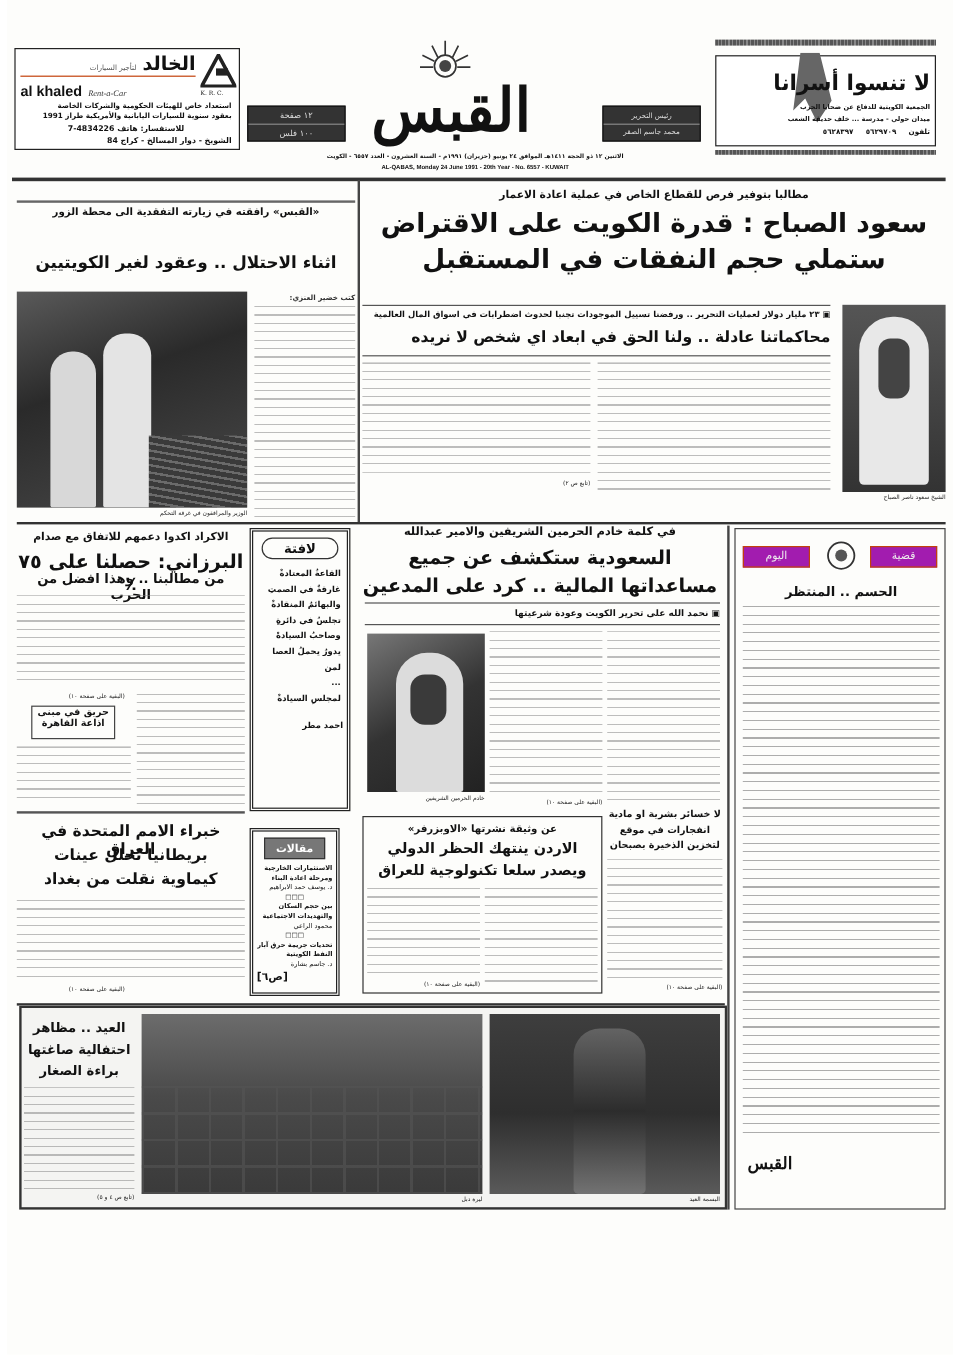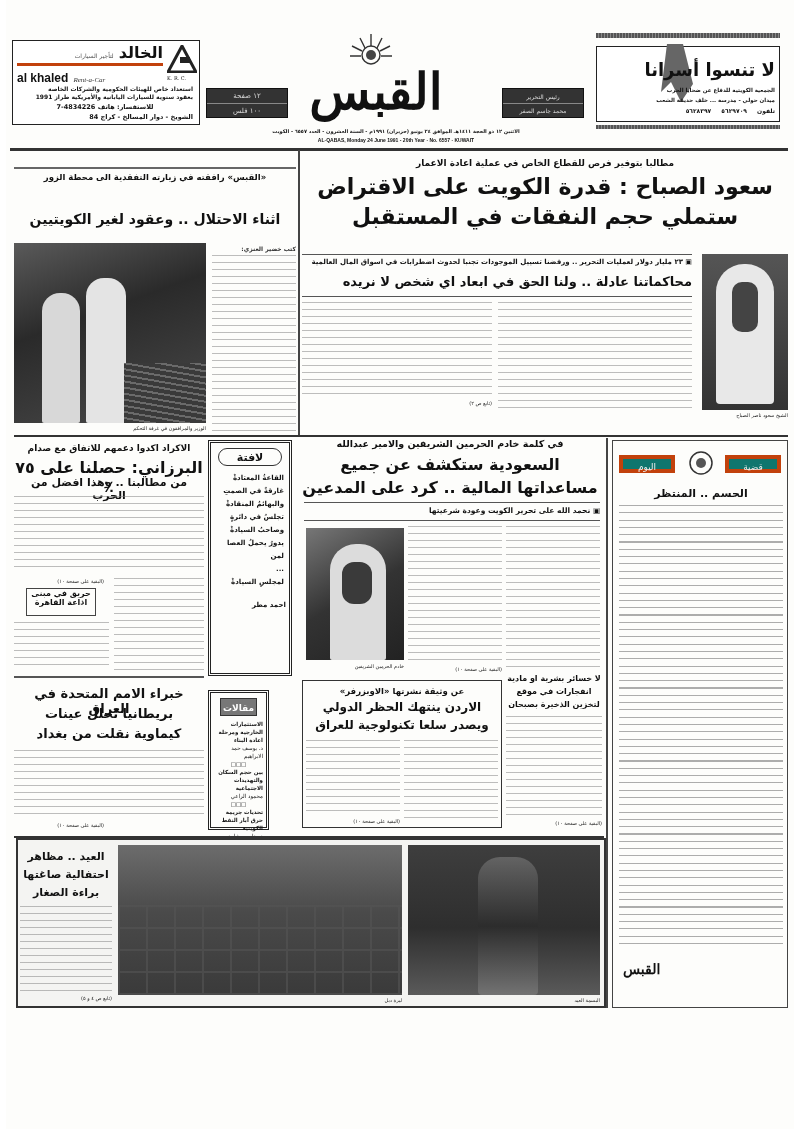--- a/index.html
+++ b/index.html
@@ -12,42 +12,42 @@
   .box { border: 1.5px solid #222; }
   .dbox { border: 3px double #222; }
   .hrule { position: absolute; height: 3px; background: #333; }
   .thin { position: absolute; height: 1px; background: #555; }
   .vrule { position: absolute; width: 2px; background: #444; }
   .body-text { font-size: 5.2px; line-height: 7px; color: #333; direction: rtl; text-align: justify; font-family: "DejaVu Sans", sans-serif; }
   .photo { background: #3a3a3a; position: absolute; overflow: hidden; }
   .caption { font-size: 5px; color: #222; direction: rtl; text-align: right; }
   .kicker { font-size: 10px; font-weight: bold; direction: rtl; text-align: center; }
   .head-xl { font-weight: bold; direction: rtl; text-align: center; letter-spacing: 1px; }
-  .dark-label { background: #0f766e; color: #eee; font-size: 8px; text-align: center; border: 4px solid #c2410c; }
+  .dark-label { background: #a21caf; color: #eee; font-size: 8px; text-align: center; border: 1px solid #c2410c; }
   .sub-bullet { font-size: 9px; font-weight: bold; direction: rtl; text-align: right; }
   .grey-band { background: repeating-linear-gradient(90deg,#555 0 2px,#888 2px 3px); }
 </style>
 </head>
 <body>
 
 <div class="page">
 
   <div class="abs box" style="left:6px;top:40px;width:188px;height:85px;border:1.5px solid #222;padding:2px 4px;background:#fff;">
     <div class="abs" style="left:154px;top:4px;width:30px;height:28px;">
       <svg width="30" height="28" viewBox="0 0 30 28">
           <polygon points="15,1 29,27 1,27" fill="none" stroke="#222" stroke-width="3"></polygon>
           <rect x="13" y="12" width="10" height="6" fill="#222"></rect>
         </svg>
     </div>
     <div class="abs" style="left:154px;top:34px;font-size:5px;font-family:'DejaVu Serif',serif;">K. R. C.</div>
     <div class="abs rtl" style="left:20px;top:2px;width:130px;">
       <span style="font-size:16px;font-weight:bold;">الخالد</span>
       <span style="font-size:6px;color:#555;">لتأجير السيارات</span>
     </div>
-    <div class="abs" style="left:4px;top:22px;width:146px;border-top:3px solid #c2410c;padding-top:1px;">
+    <div class="abs" style="left:4px;top:22px;width:146px;border-top:1px solid #c2410c;padding-top:1px;">
       <span style="font-size:12px;font-weight:bold;font-family:'Liberation Sans',sans-serif;">al khaled</span>
       <span style="font-size:7px;font-style:italic;font-family:'Liberation Serif',serif;color:#333;">Rent-a-Car</span>
     </div>
     <div class="abs rtl" style="left:4px;top:44px;width:176px;font-size:6px;font-weight:bold;">استعداد خاص للهيئات الحكومية والشركات الخاصة</div>
     <div class="abs rtl" style="left:4px;top:52px;width:176px;font-size:6px;font-weight:bold;">بعقود سنوية للسيارات اليابانية والأمريكية طراز 1991</div>
     <div class="abs center" style="left:4px;top:62px;width:176px;font-size:6.5px;font-weight:bold;direction:rtl;">للاستفسار: هاتف 4834226-7</div>
     <div class="abs center" style="left:4px;top:72px;width:176px;font-size:6.5px;font-weight:bold;direction:rtl;text-align:right;">الشويخ - دوار المسالخ - كراج 84</div>
   </div>
 
   <div class="abs" style="left:200px;top:88px;width:82px;height:30px;background:#333;border:1px solid #111;">
@@ -190,21 +190,21 @@
   <div class="abs" style="left:398px;top:740px;width:94px;height:80px;background:repeating-linear-gradient(180deg,#888 0 1px,transparent 1px 7px);opacity:.55;"></div>
   <div class="abs" style="left:300px;top:740px;width:94px;height:74px;background:repeating-linear-gradient(180deg,#888 0 1px,transparent 1px 7px);opacity:.55;"></div>
   <div class="abs caption" style="left:300px;top:818px;width:94px;">(البقية على صفحة ١٠)</div>
 
   <div class="abs head-xl" style="left:8px;top:686px;width:190px;font-size:13px;">خبراء الامم المتحدة في العراق</div>
   <div class="abs head-xl" style="left:8px;top:706px;width:190px;font-size:13px;">بريطانيا تحلل عينات</div>
   <div class="abs head-xl" style="left:8px;top:726px;width:190px;font-size:13px;">كيماوية نقلت من بغداد</div>
   <div class="abs" style="left:8px;top:750px;width:190px;height:70px;background:repeating-linear-gradient(180deg,#888 0 1px,transparent 1px 7px);opacity:.55;"></div>
   <div class="abs caption" style="left:8px;top:822px;width:90px;">(البقية على صفحة ١٠)</div>
 
-  <div class="abs dbox" style="left:202px;top:690px;width:61px;height:140px;padding:3px;">
+  <div class="abs dbox" style="left:202px;top:690px;width:75px;height:140px;padding:3px;">
     <div style="background:#777;border:1px solid #333;color:#fff;font-size:9px;font-weight:bold;text-align:center;height:18px;line-height:18px;margin:2px 6px 4px;">مقالات</div>
     <div class="rtl" style="font-size:5.5px;line-height:8px;font-weight:bold;">
       <div>الاستثمارات الخارجية ومرحلة اعادة البناء</div>
       <div style="font-weight:normal;">د. يوسف حمد الابراهيم</div>
       <div class="center">□□□</div>
       <div>بين حجم السكان والتهديدات الاجتماعية</div>
       <div style="font-weight:normal;">محمود الراعي</div>
       <div class="center">□□□</div>
       <div>تحديات جريمة حرق آبار النفط الكويتية</div>
       <div style="font-weight:normal;">د. جاسم بشارة</div>

